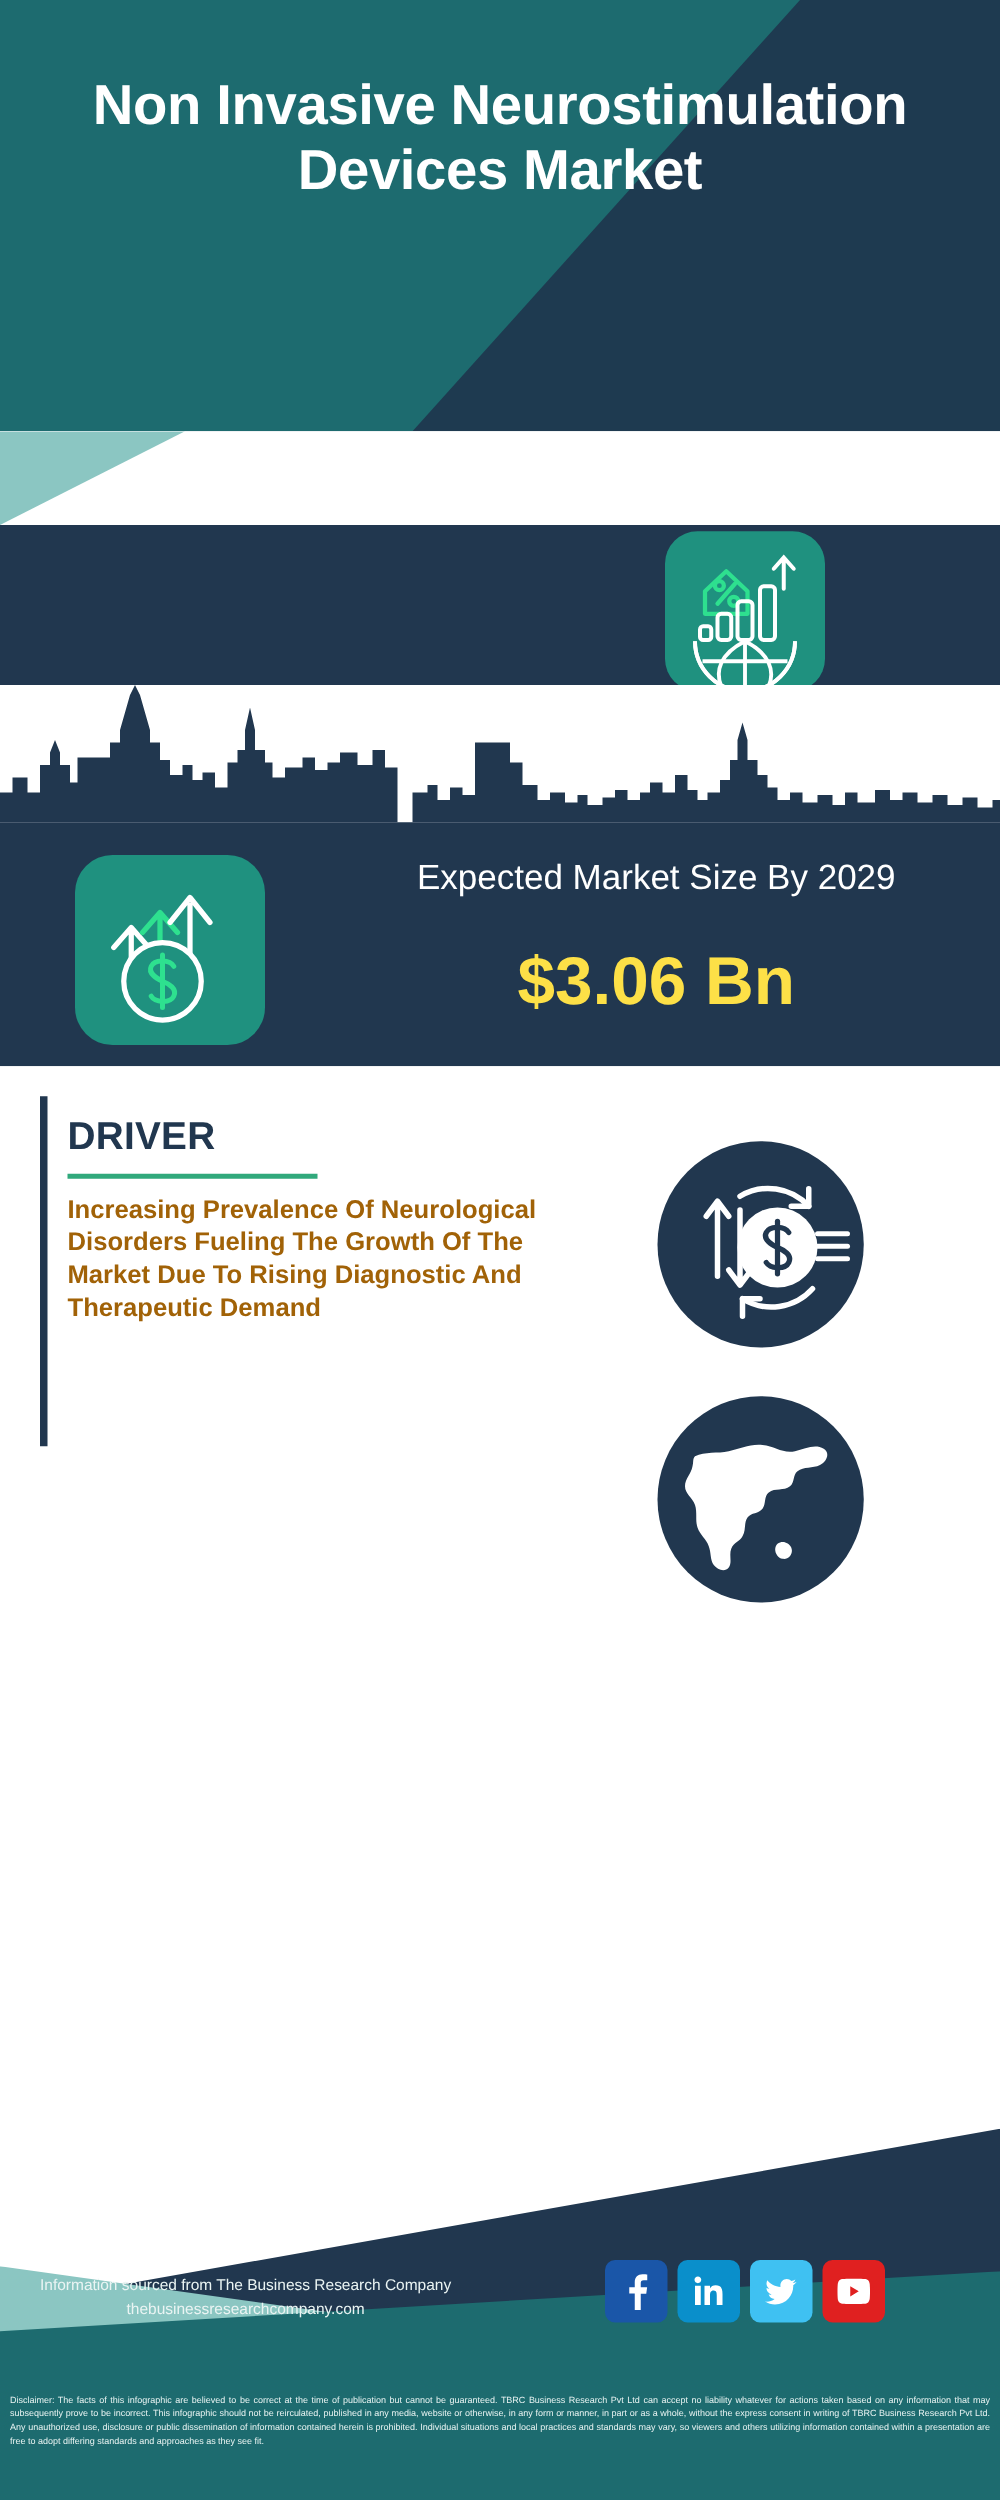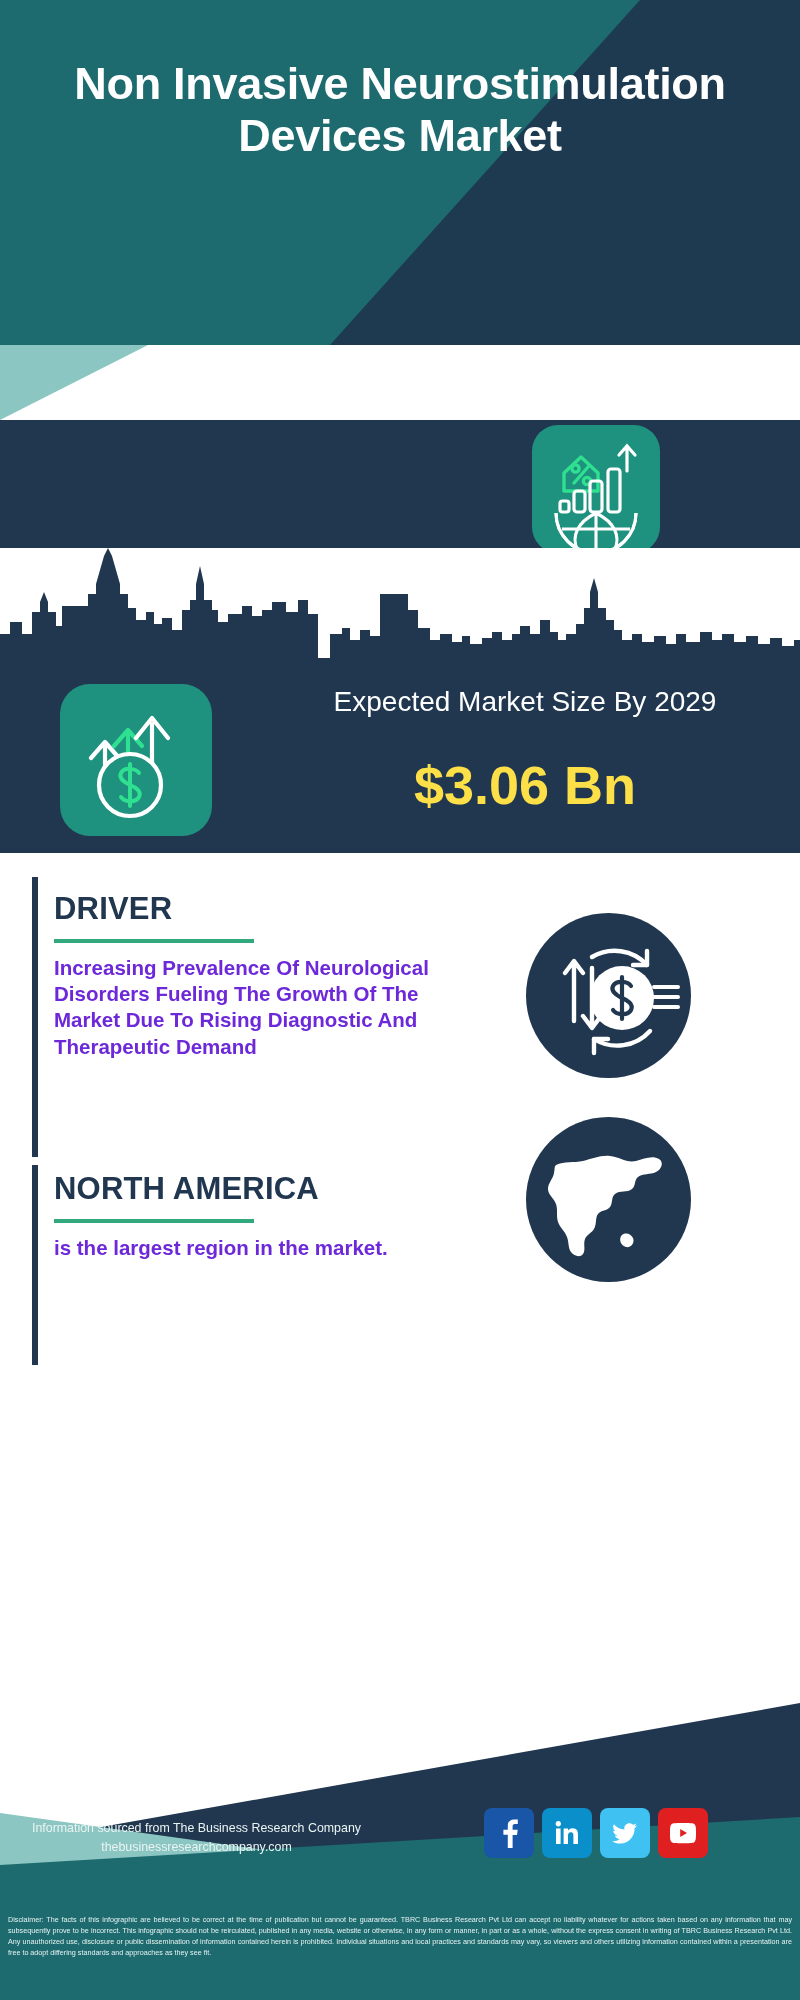--- a/index.html
+++ b/index.html
@@ -75,21 +75,21 @@
 
   
   .content{position:absolute;left:0;top:853px;width:800px;height:822px;background:#ffffff;}
 
   .card{position:absolute;}
   .card .bar{position:absolute;left:0;top:0;width:6px;background:#21374f;}
   .card .h{
     color:#21374f;font-weight:bold;letter-spacing:.2px;
   }
   .card .rule{height:4px;background:#31a97c;}
-  .card .body{color:#6d28d9;font-weight:bold;line-height:1.28;}
+  .card .body{color:#a16207;font-weight:bold;line-height:1.28;}
 
   .driver{left:32px;top:24px;width:430px;height:280px;}
   .driver .bar{height:280px;}
   .driver .h{position:absolute;left:22px;top:14px;font-size:31px;}
   .driver .rule{position:absolute;left:22px;top:62px;width:200px;}
   .driver .body{position:absolute;left:22px;top:78px;width:400px;font-size:20.5px;}
 
   .region{left:32px;top:312px;width:430px;height:200px;}
   .region .bar{height:200px;}
   .region .h{position:absolute;left:22px;top:6px;font-size:31px;}
@@ -229,26 +229,20 @@
           <line x1="96" y1="64" x2="96" y2="106"></line>
         </g>
         <g stroke="#ffffff" stroke-width="4" stroke-linecap="round">
           <line x1="128" y1="74" x2="152" y2="74"></line>
           <line x1="128" y1="84" x2="152" y2="84"></line>
           <line x1="128" y1="94" x2="152" y2="94"></line>
         </g>
       </svg>
     </div>
 
-    <div class="card region">
-      <div class="bar"></div>
-      <div class="h">NORTH AMERICA</div>
-      <div class="rule"></div>
-      <div class="body">is the largest region in the market.</div>
-    </div>
 
     <div class="circ circ-region">
       <svg width="165" height="165" viewBox="0 0 165 165">
         <path fill="#ffffff" d="M30 48 C38 44 48 46 57 44 C66 42 74 38 84 39 C94 40 100 46 110 44 C118 42 126 38 133 42 C138 45 136 52 130 55 C124 58 117 56 112 60 C108 63 110 69 106 72 C101 76 94 73 89 77 C85 80 87 86 84 90 C81 94 75 93 72 97 C69 101 71 107 68 112 C66 116 61 117 59 122 C57 127 60 133 57 137 C54 141 48 139 45 135 C42 131 43 125 41 120 C39 114 34 111 32 105 C30 99 32 93 30 87 C28 81 22 78 22 72 C22 66 27 62 28 56 C29 52 28 50 30 48 Z M96 118 C100 115 105 117 107 121 C109 126 105 131 100 130 C95 129 92 122 96 118 Z"></path>
       </svg>
     </div>
   </div>
 
   <div class="footer">
     <div class="f-dark"></div>

